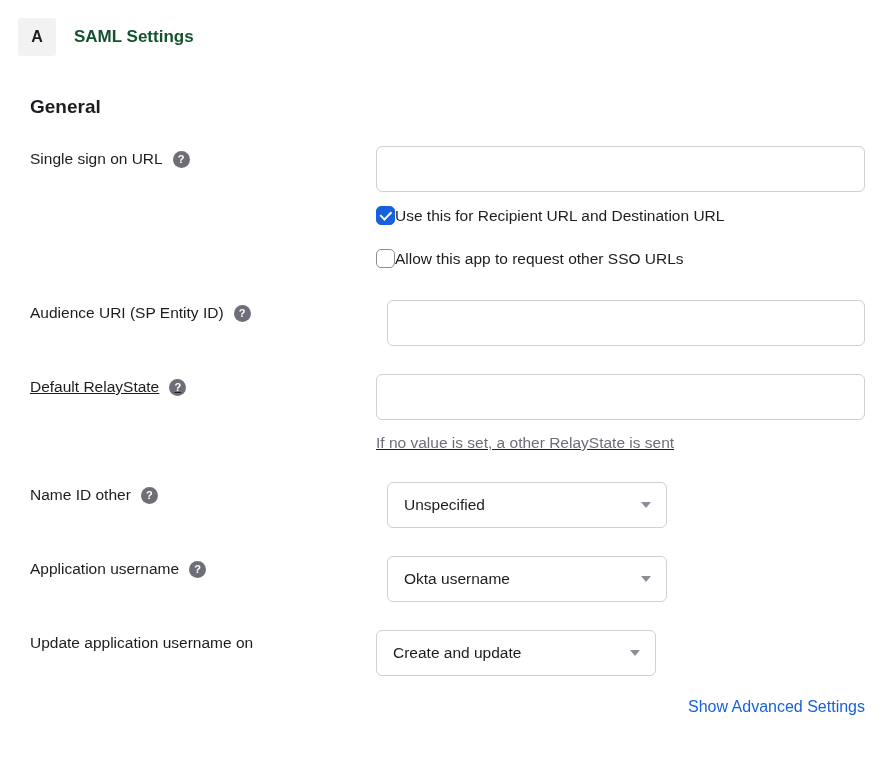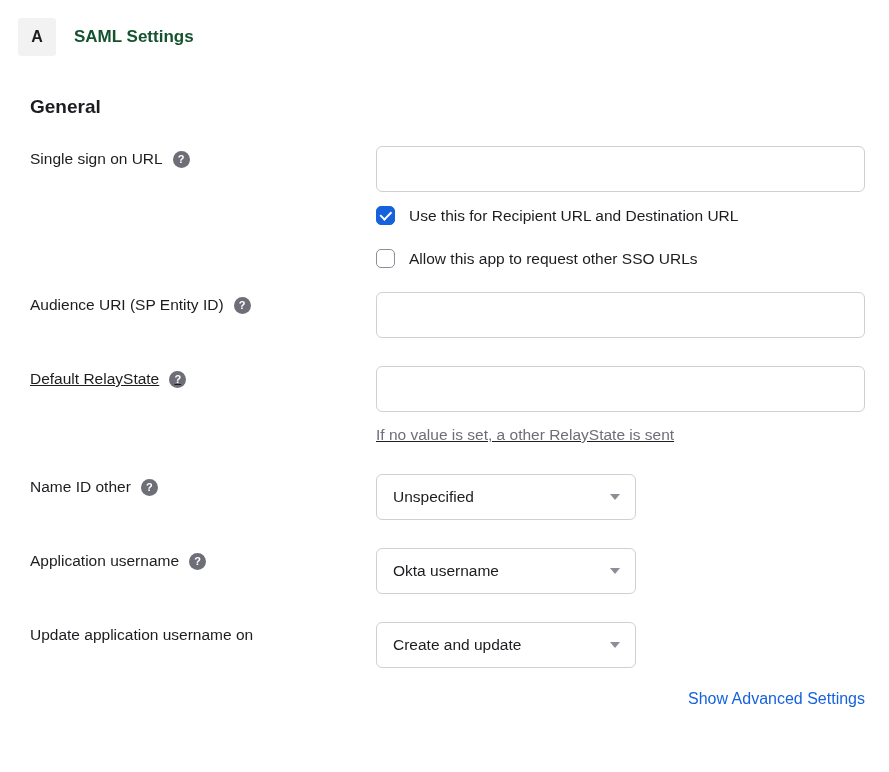--- a/index.html
+++ b/index.html
@@ -80,21 +80,20 @@
       height: 46px;
       border: 1px solid #cfcfd6;
       border-radius: 6px;
       padding: 0 12px;
       font-size: 15px;
       background: #fff;
     }
     .checkbox-row {
       display: flex;
       align-items: center;
-      gap: 14px;
       margin-top: 14px;
     }
     .checkbox {
       width: 19px;
       height: 19px;
       border-radius: 5px;
       border: 1.5px solid #8d8d98;
       display: flex;
       align-items: center;
       justify-content: center;
@@ -118,21 +117,21 @@
       font-size: 15.5px;
       color: #1d1d21;
     }
     .helper-text {
       font-size: 15.5px;
       color: #6e6e78;
       margin-top: 14px;
     }
     .select-wrap {
       position: relative;
-      width: 260px;
+      width: 280px;
     }
     .select {
       width: 100%;
       height: 46px;
       border: 1px solid #cfcfd6;
       border-radius: 6px;
       padding: 0 40px 0 16px;
       font-size: 15.5px;
       background: #fff;
       display: flex;
@@ -156,33 +155,33 @@
       display: flex;
       justify-content: flex-end;
       margin-top: 22px;
       padding-right: 0;
     }
     .link {
       color: #1662dd;
       font-size: 16px;
       cursor: pointer;
     }
-    .form-row.tight { margin-bottom: 28px; }
+    .form-row.tight { margin-bottom: 28px; gap: 11px; }
   </style>
 </head>
 <body>
 
 <div class="header">
   <div class="badge">A</div>
   <div class="header-title">SAML Settings</div>
 </div>
 
 <div class="section-title">General</div>
 
-<div class="form-row" style="margin-bottom:24px;">
+<div class="form-row" style="margin-bottom:32px;">
   <div class="label-col">
     <span class="label-text">Single sign on URL</span>
     <span class="help-icon">?</span>
   </div>
   <div class="field-col">
     <input class="text-input" type="text" value="" style="">
     <div class="checkbox-row">
       <div class="checkbox checked"></div>
       <span class="checkbox-label">Use this for Recipient URL and Destination URL</span>
     </div>

